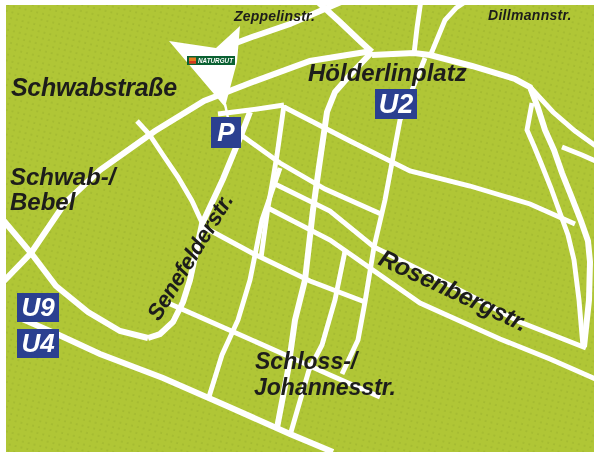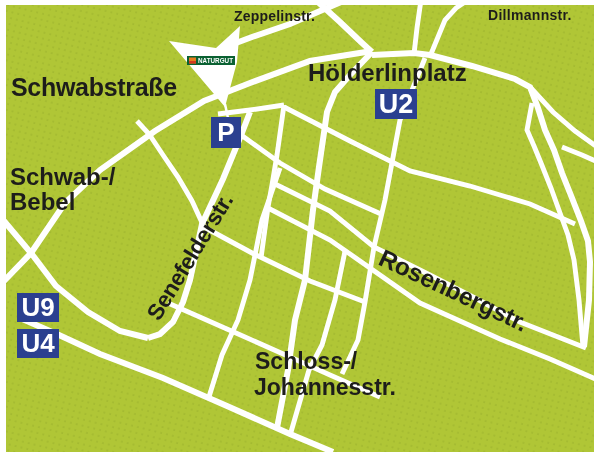--- a/index.html
+++ b/index.html
@@ -1,16 +1,16 @@
 <!DOCTYPE html>
 <html><head>
 <meta charset="utf-8">
 <style>
   html,body{margin:0;padding:0;background:#ffffff;}
-  #map{position:relative;width:600px;height:457px;}
+  #map{position:relative;width:600px;height:457px;font-style:italic;}
   svg text{font-family:"Liberation Sans",sans-serif;}
 </style>
 </head>
 <body>
 
 <div id="map">
 <svg width="600" height="457" viewBox="0 0 600 457">
 <defs>
 <pattern id="dots" width="6" height="6" patternUnits="userSpaceOnUse" patternTransform="rotate(14)">
 <rect width="6" height="6" fill="#b0c636"></rect>

